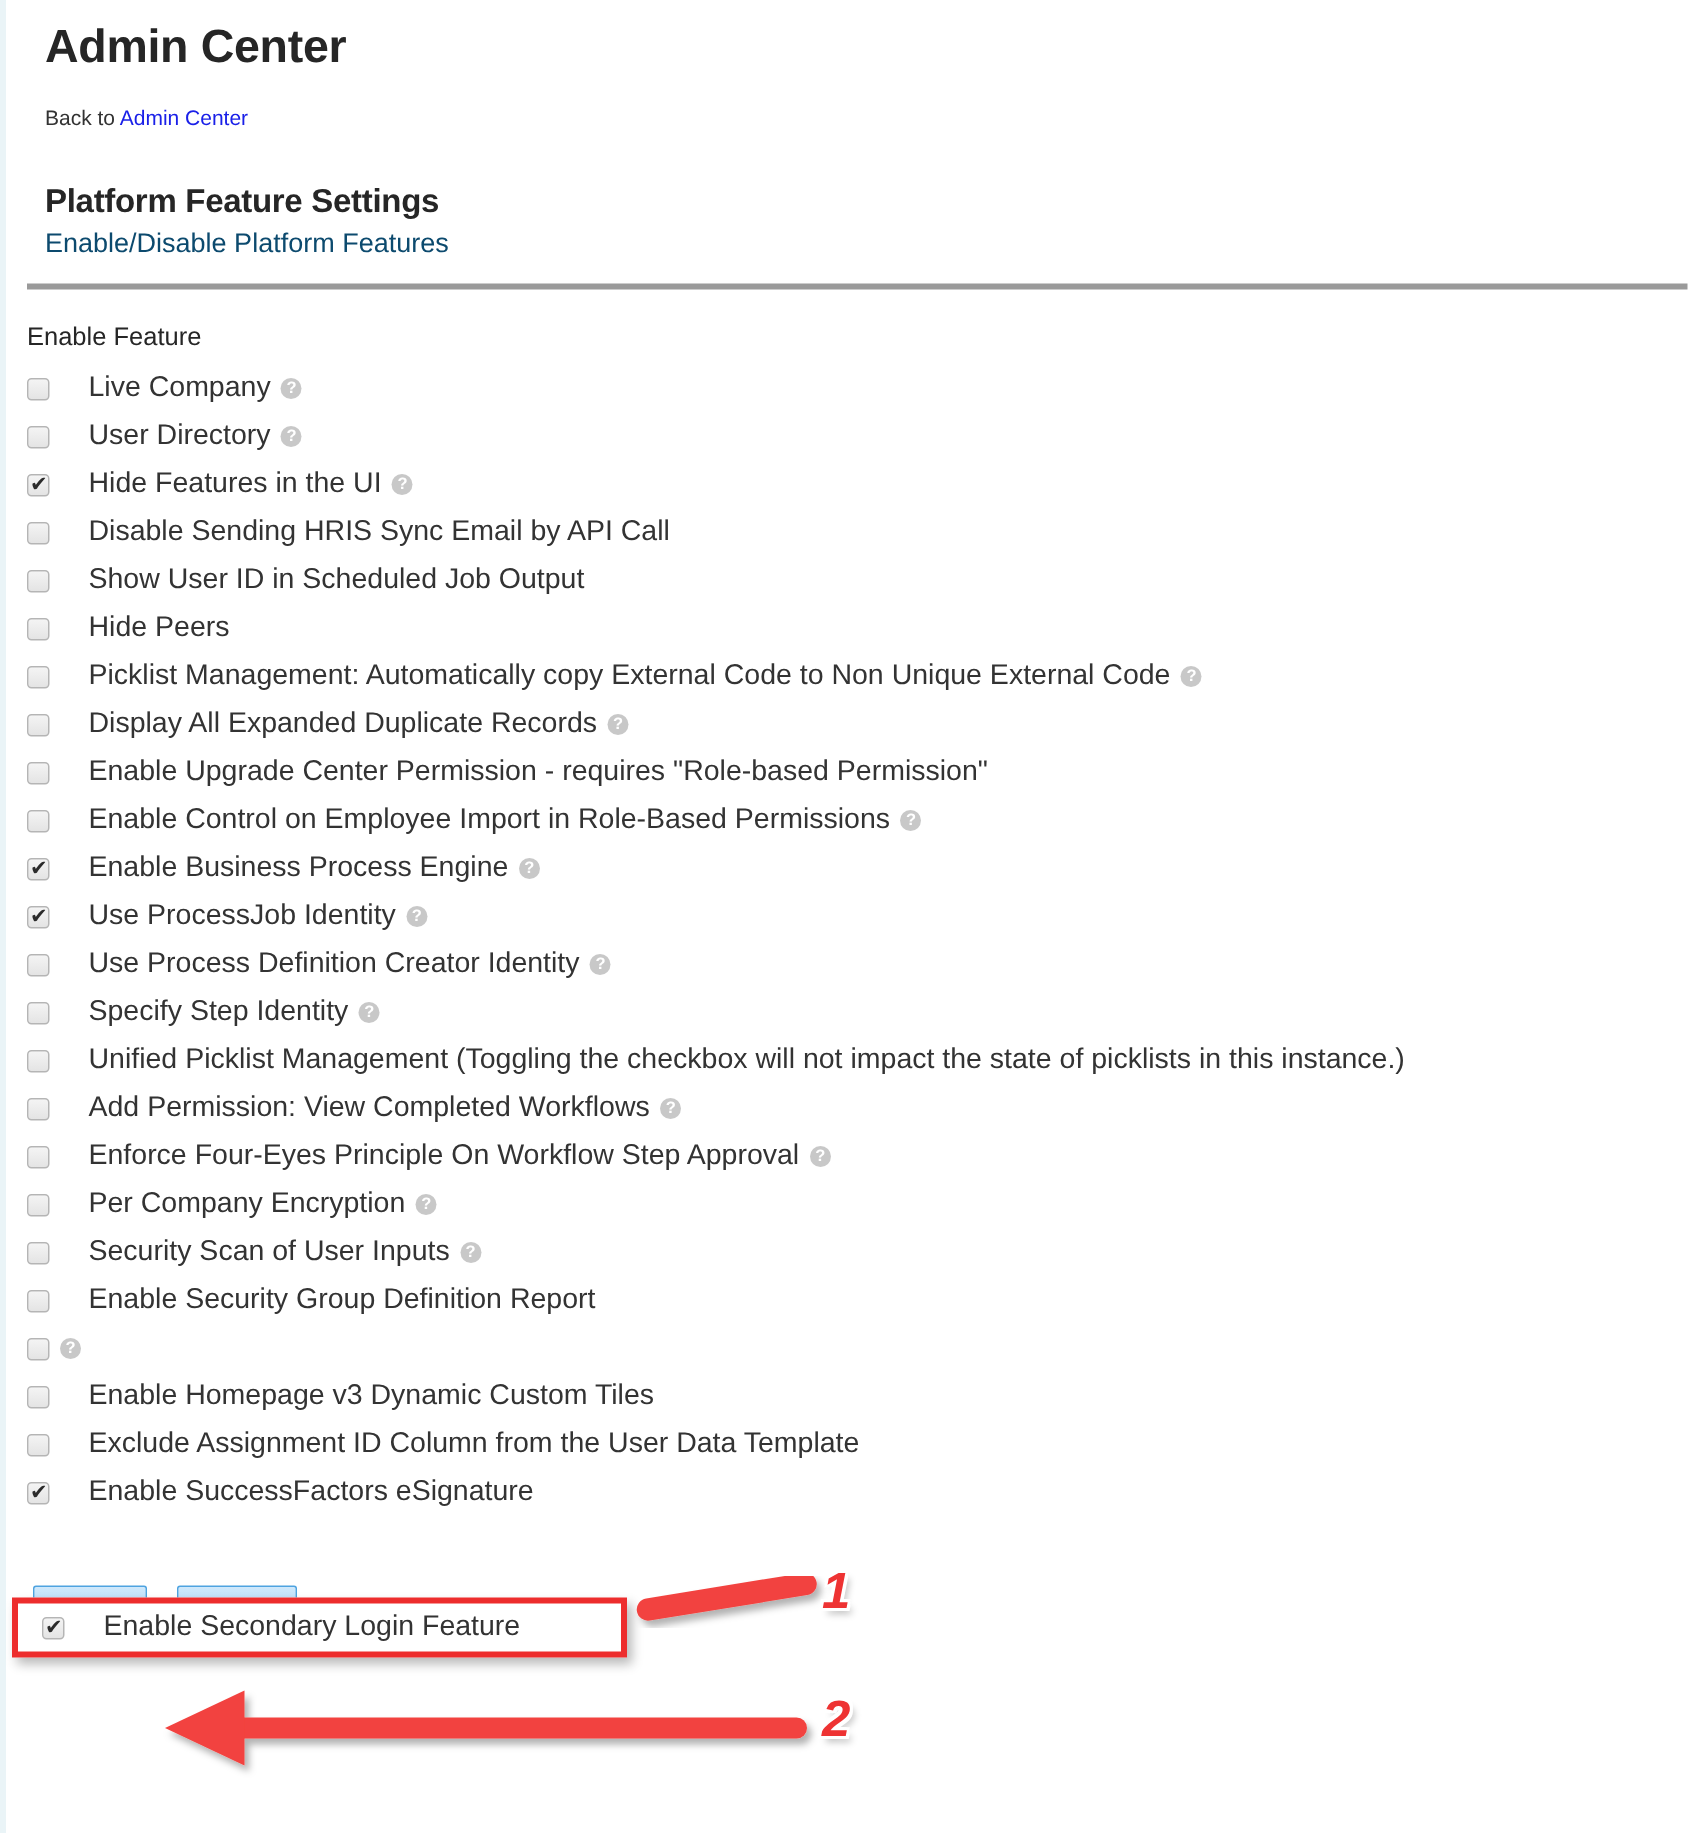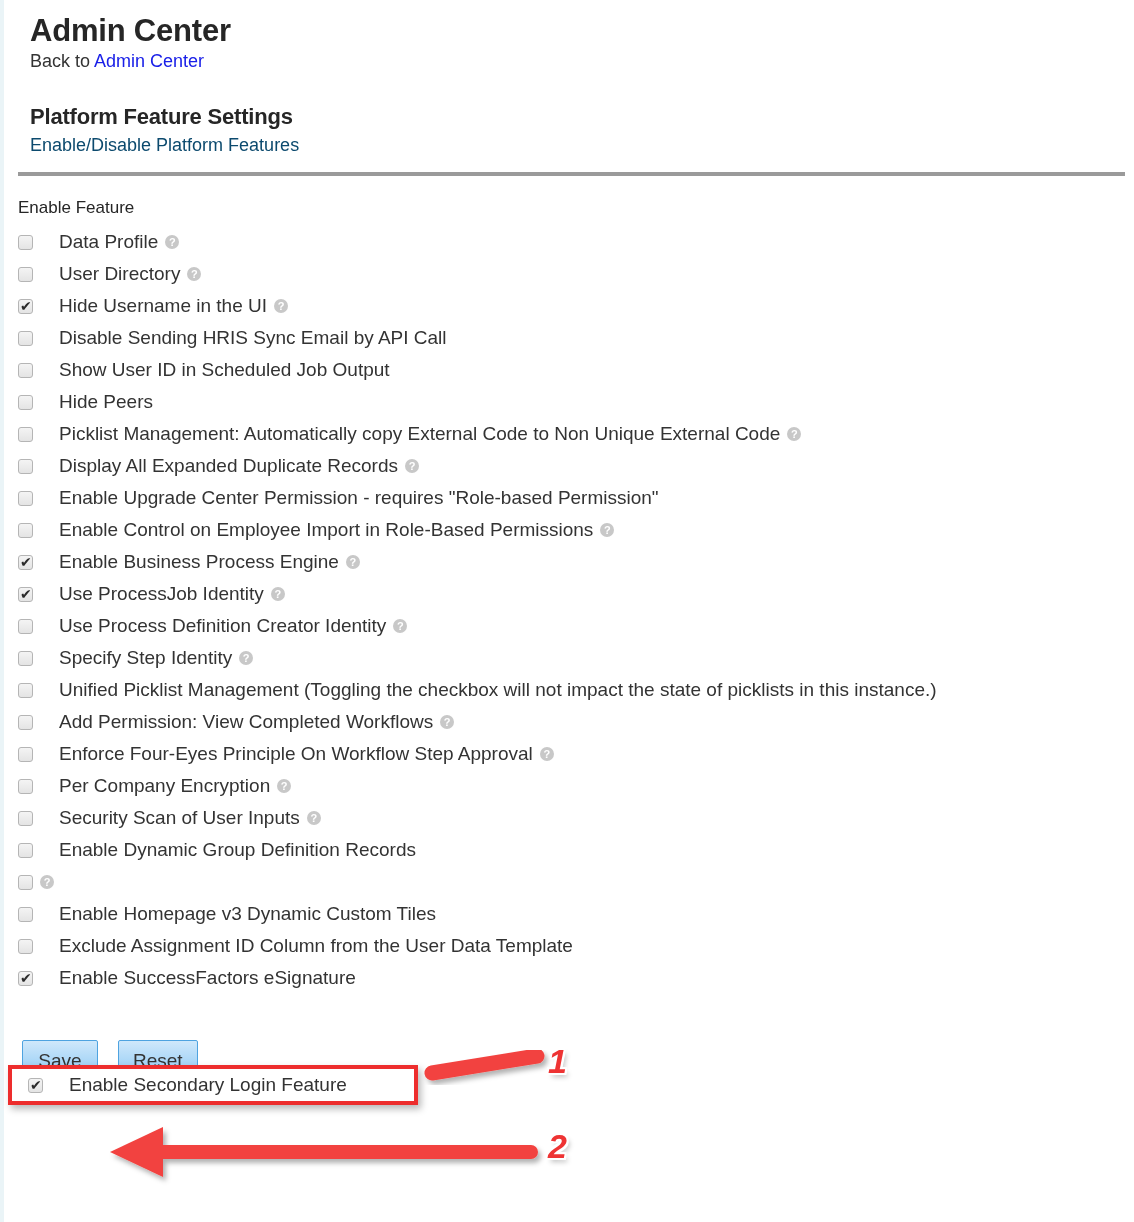--- a/index.html
+++ b/index.html
@@ -34,22 +34,23 @@
   h1.app-title {
     font-size: 31px;
     font-weight: bold;
     color: #262626;
     margin: 0;
     padding-top: 12px;
     line-height: 38px;
     letter-spacing: -0.2px;
   }
   .backline {
-    font-size: 18px;
+    font-size: 14px;
     color: #333333;
+    margin-top: 17px;
     line-height: 22px;
   }
   .backline a {
     color: #1a20e8;
     text-decoration: none;
   }
   h2.section-title {
     font-size: 22px;
     font-weight: bold;
     color: #262626;
@@ -205,31 +206,31 @@
     <div class="section-sub">Enable/Disable Platform Features</div>
   </div>
 
   <div class="divider"></div>
 
   <div class="group-label">Enable Feature</div>
 
   <div class="feature-list" id="feature-list">
       <div class="feature-row">
         <span class="cbx"></span>
-        <span class="feature-label">Data Profile</span>
+        <span class="feature-label">Live Company</span>
         <span class="help-icon">?</span>
       </div>
       <div class="feature-row">
         <span class="cbx"></span>
         <span class="feature-label">User Directory</span>
         <span class="help-icon">?</span>
       </div>
       <div class="feature-row">
         <span class="cbx checked"></span>
-        <span class="feature-label">Hide Username in the UI</span>
+        <span class="feature-label">Hide Features in the UI</span>
         <span class="help-icon">?</span>
       </div>
       <div class="feature-row">
         <span class="cbx"></span>
         <span class="feature-label">Disable Sending HRIS Sync Email by API Call</span>
       </div>
       <div class="feature-row">
         <span class="cbx"></span>
         <span class="feature-label">Show User ID in Scheduled Job Output</span>
       </div>
@@ -295,21 +296,21 @@
         <span class="feature-label">Per Company Encryption</span>
         <span class="help-icon">?</span>
       </div>
       <div class="feature-row">
         <span class="cbx"></span>
         <span class="feature-label">Security Scan of User Inputs</span>
         <span class="help-icon">?</span>
       </div>
       <div class="feature-row">
         <span class="cbx"></span>
-        <span class="feature-label">Enable Dynamic Group Definition Records</span>
+        <span class="feature-label">Enable Security Group Definition Report</span>
       </div>
       <div class="feature-row">
         <span class="cbx"></span>
         <span class="help-icon">?</span>
       </div>
       <div class="feature-row">
         <span class="cbx"></span>
         <span class="feature-label">Enable Homepage v3 Dynamic Custom Tiles</span>
       </div>
       <div class="feature-row">

